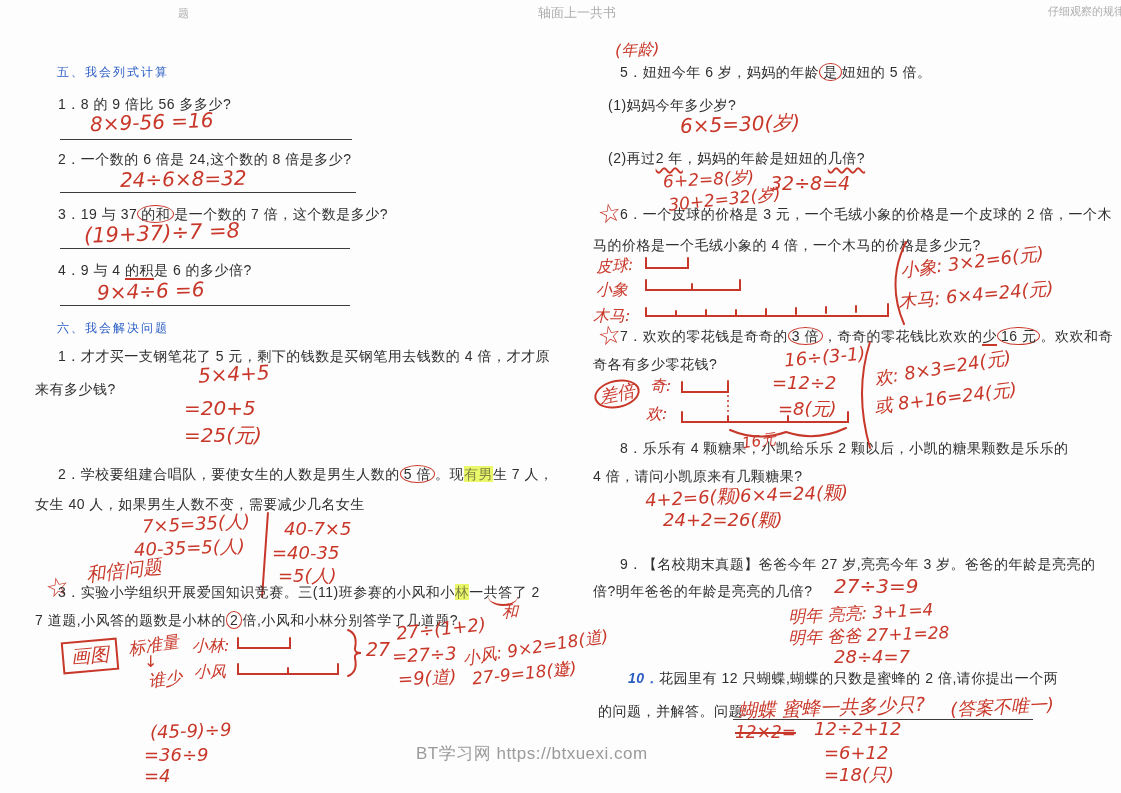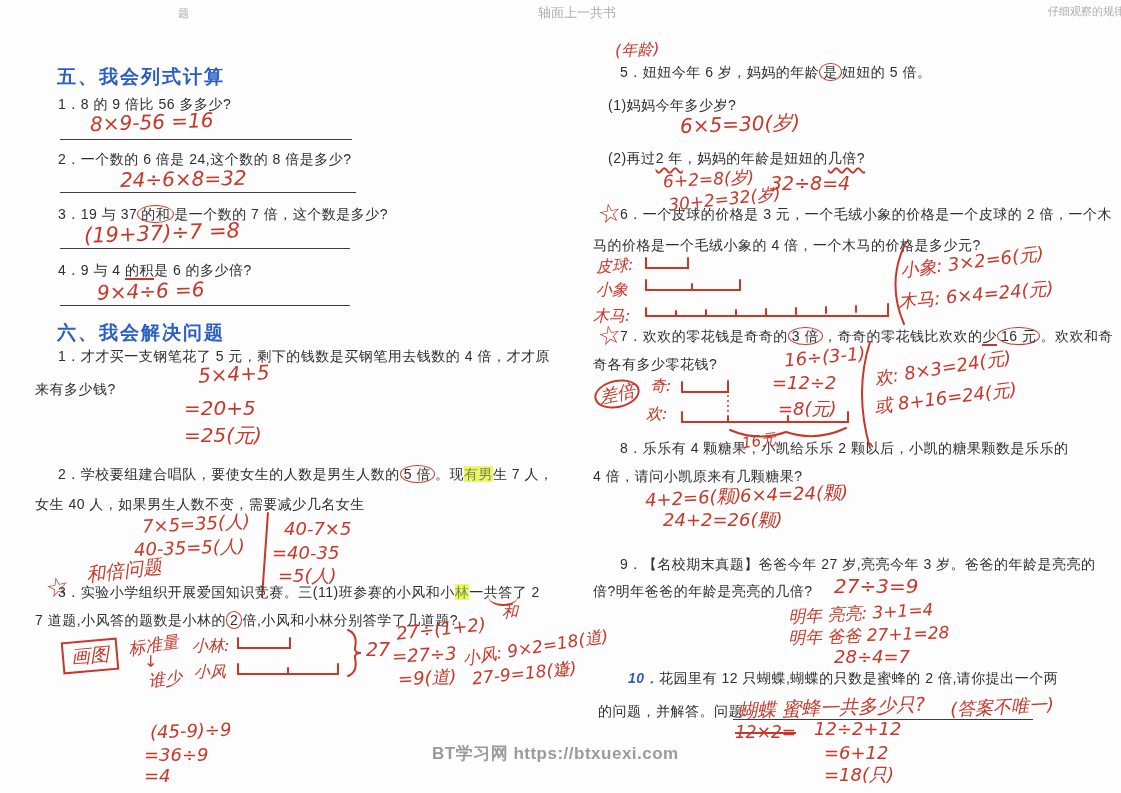--- a/index.html
+++ b/index.html
@@ -1,20 +1,20 @@
 <!DOCTYPE html>
 <html><head>
 <meta charset="utf-8">
 <style>
   html,body{margin:0;padding:0;background:#e8e8e8;}
   .page{position:relative;width:1121px;height:793px;background:#fdfdfd;overflow:hidden;
         font-family:"Liberation Sans","DejaVu Sans",sans-serif;}
   .abs{position:absolute;white-space:nowrap;}
   .pt{font-size:14px;color:#2f2f2f;letter-spacing:.5px;}
-  .sec{font-size:19px;font-weight:bold;color:#2b5ec5;letter-spacing:2px;}
+  .sec{font-size:12px;font-weight:normal;color:#2b5ec5;letter-spacing:2px;}
   .bluenum{font-weight:bold;color:#2b5ec5;font-style:italic;}
   .hw{color:#c8382a;font-family:"DejaVu Sans",sans-serif;font-style:italic;font-size:18px;}
   .blank{border-bottom:1.6px solid #3c3c3c;height:0;}
   .rc{border:1.6px solid #c8382a;border-radius:50%;padding:0 3px;}
   .ru{border-bottom:2px solid #c8382a;}
   .rw{text-decoration:underline wavy #c8382a 1.5px;text-underline-offset:4px;}
   .hl{background:#e9f768;color:rgba(70,70,50,.65);}
   .star{color:#c8382a;font-size:26px;font-style:normal;}
   .rbox{border:2px solid #c8382a;padding:1px 7px;}
   .rvline{width:2px;background:#c8382a;border-radius:2px;}
@@ -194,15 +194,15 @@
   </div>
   <div class="abs pt" style="left:598px;top:703px;">的问题，并解答。问题:</div>
   <div class="abs blank" style="left:733px;top:719px;width:300px;"></div>
   <div class="abs hw" style="left:738px;top:695px;font-size:19px;transform:rotate(-2deg);">蝴蝶 蜜蜂一共多少只?</div>
   <div class="abs hw" style="left:950px;top:695px;font-size:18px;transform:rotate(-3deg);">(答案不唯一)</div>
   <div class="abs hw" style="left:735px;top:722px;font-size:17px;text-decoration:line-through;text-decoration-thickness:2px;">12×2=</div>
   <div class="abs hw" style="left:814px;top:718px;">12÷2+12</div>
   <div class="abs hw" style="left:824px;top:742px;">=6+12</div>
   <div class="abs hw" style="left:824px;top:763px;">=18(只)</div>
 
-  <div class="abs wm" style="left:432px;top:742px;font-weight:bold;">BT学习网 https://btxuexi.com</div>
+  <div class="abs wm" style="left:416px;top:742px;">BT学习网 https://btxuexi.com</div>
 
 </div>
 
 </body></html>

